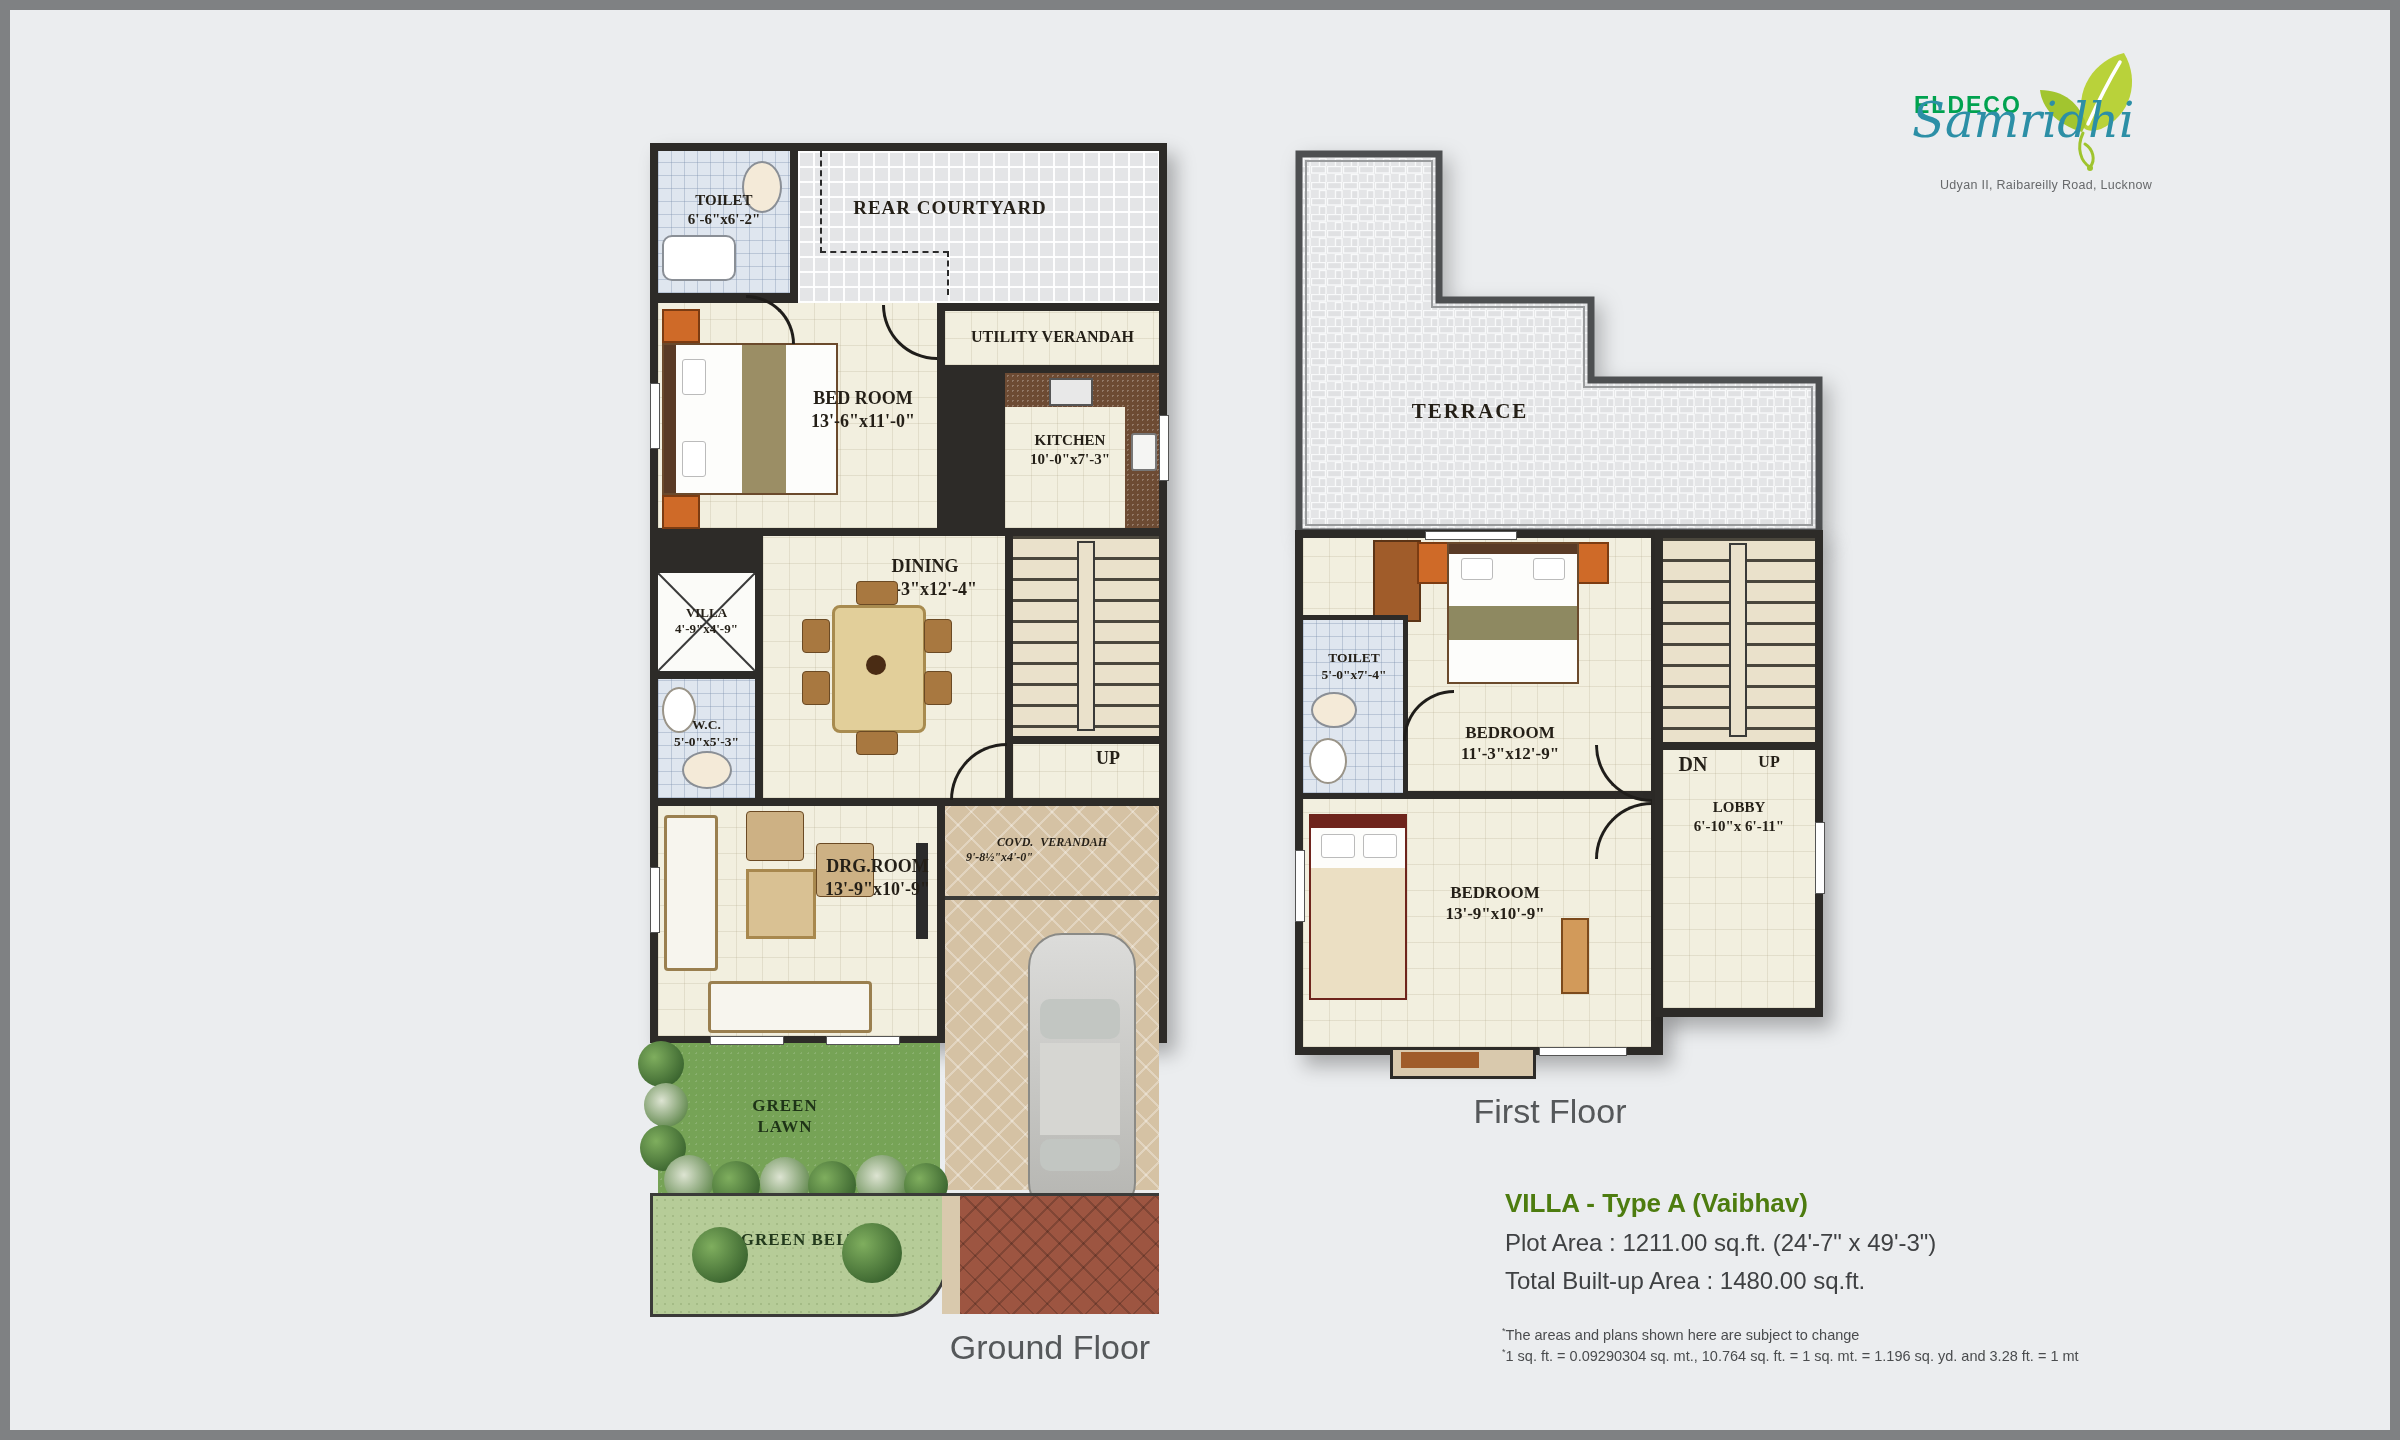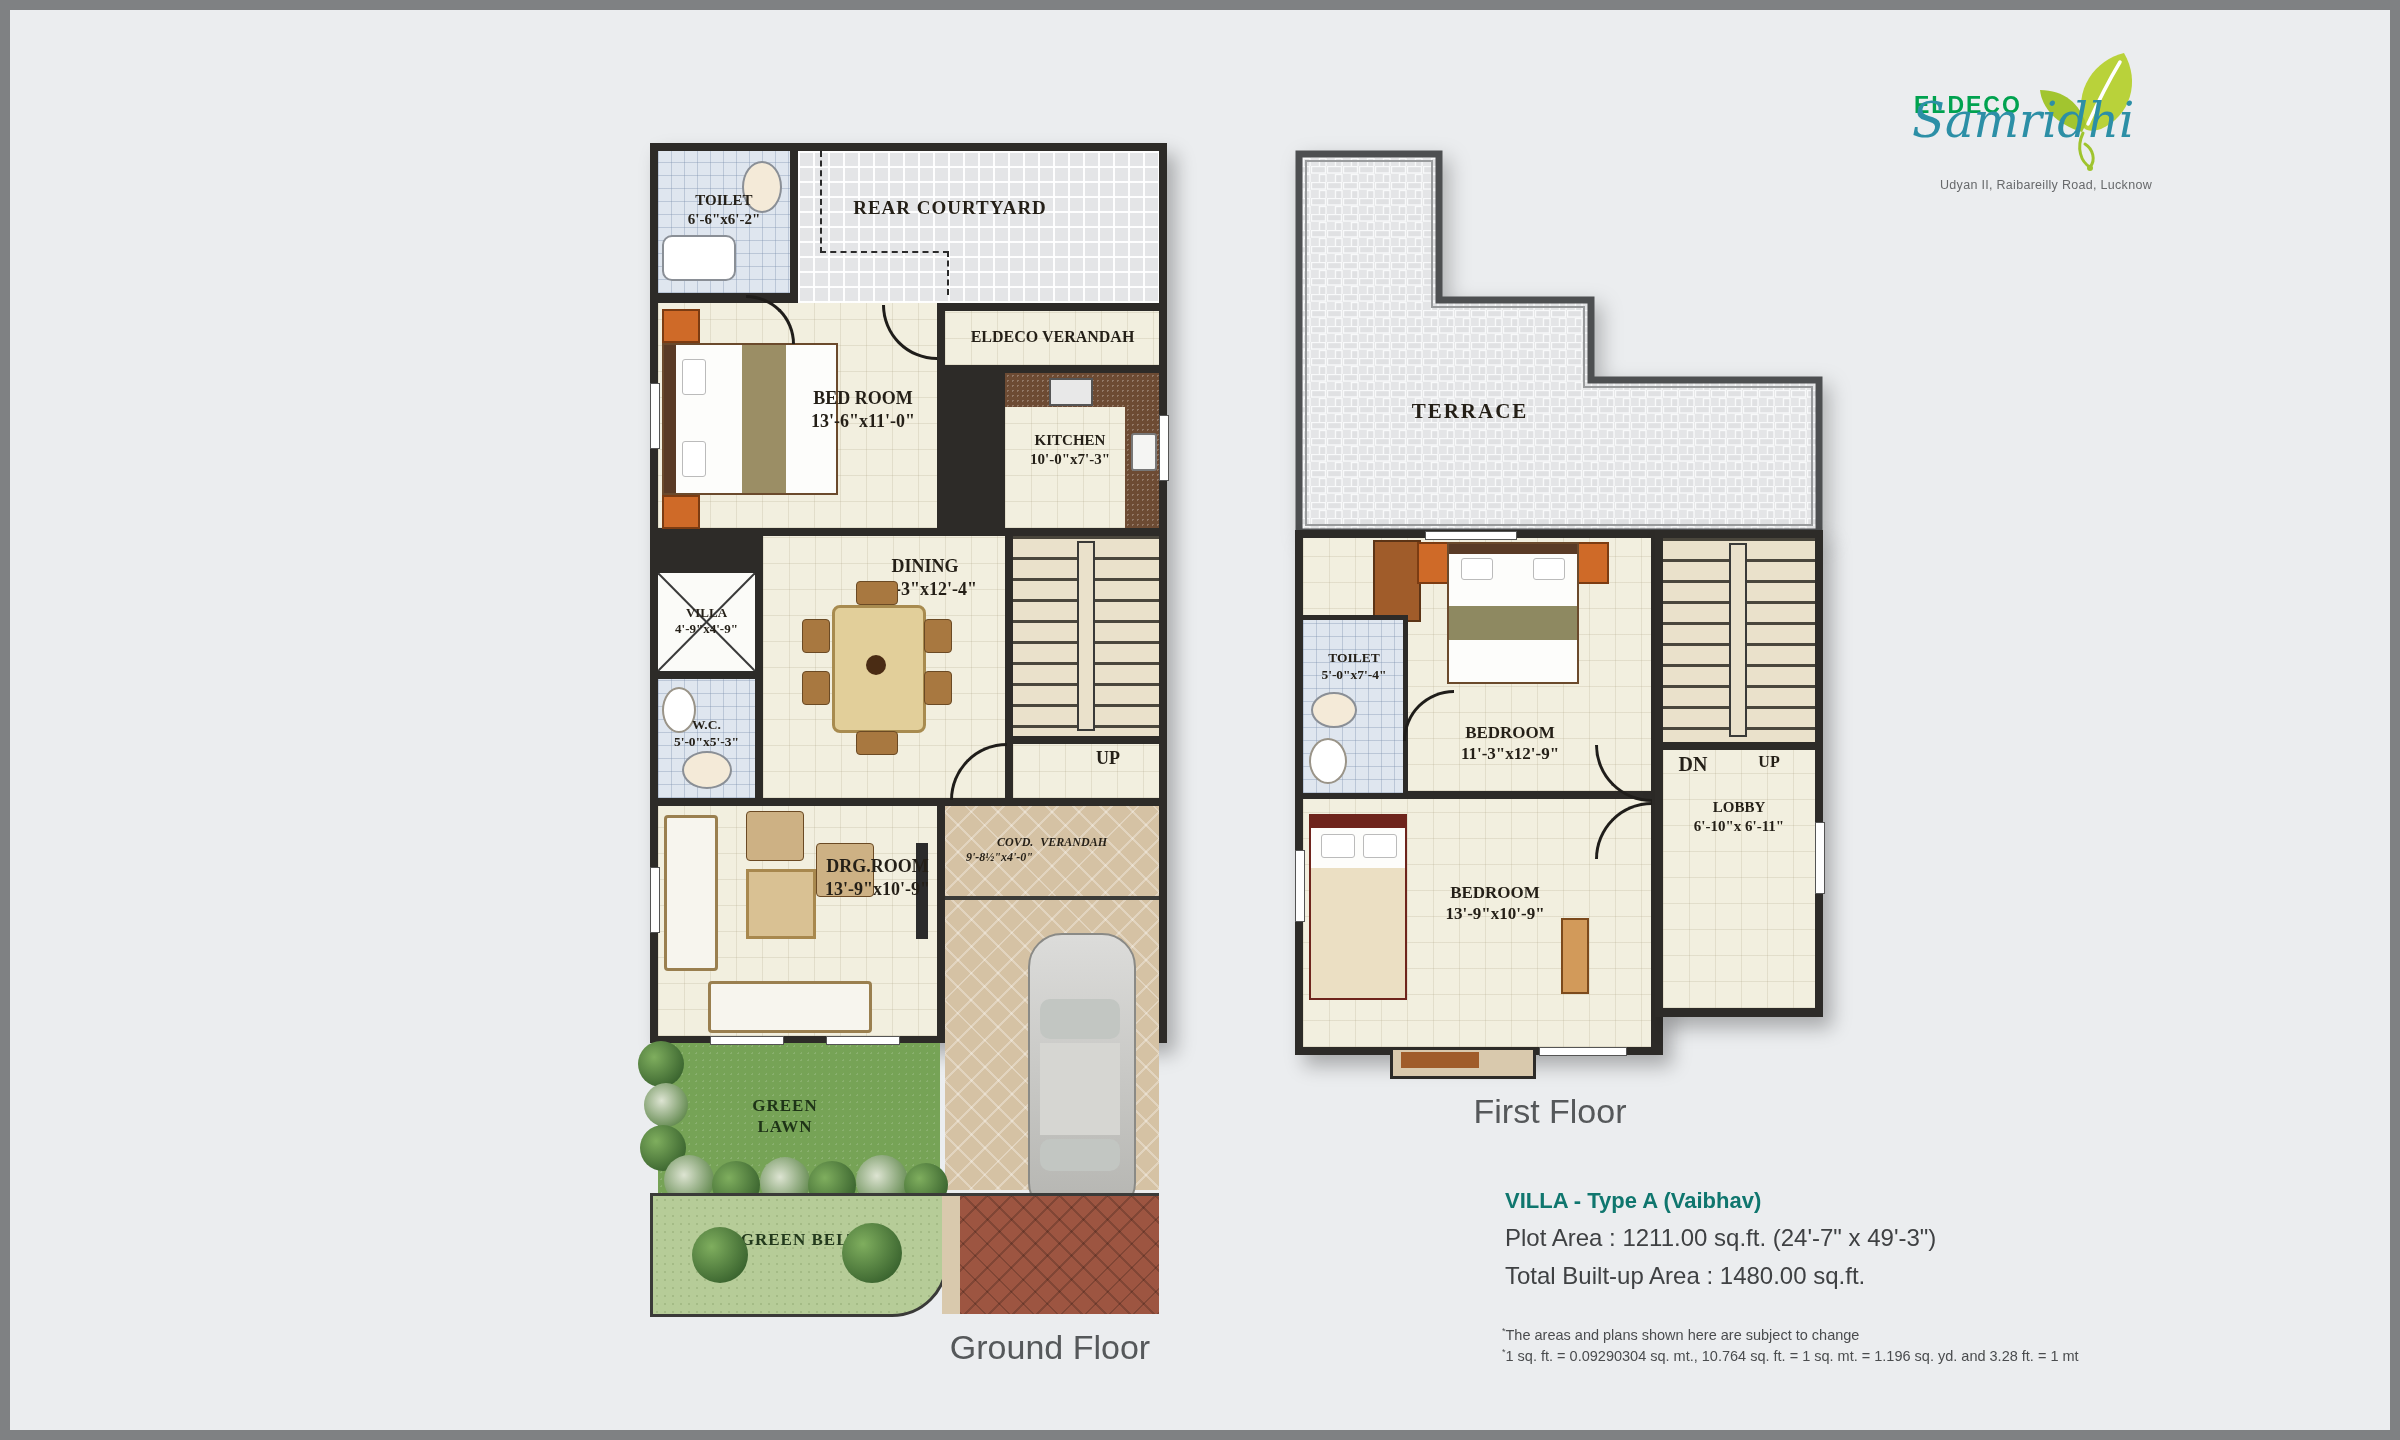--- a/index.html
+++ b/index.html
@@ -63,21 +63,21 @@
   .bed .pillow{position:absolute;background:#fff;border:1px solid #bbb;border-radius:3px;}
   .sofa{position:absolute;background:#f7f5ee;border:3px solid #9a7f4f;border-radius:4px;}
   .chair{position:absolute;background:#a87840;border:1px solid #6b4a24;border-radius:4px;}
   .car{position:absolute;width:104px;height:276px;border-radius:34px 34px 30px 30px;
        background:linear-gradient(180deg,#dcdcda,#b5b5b1);border:2px solid #8a8a86;}
   .car .glass{position:absolute;left:10px;width:80px;background:#c2c6c2;border-radius:10px;}
   .car .roof{position:absolute;left:10px;width:80px;background:#d6d6d2;}
 
   .floor-caption{font-size:34px;color:#55585a;text-align:center;width:280px;}
 
-  .villa-title{font-size:22px;font-weight:bold;color:#0f766e;}
+  .villa-title{font-size:26px;font-weight:bold;color:#4d7c0f;}
   .villa-line{font-size:24px;color:#3f4143;margin-top:10px;}
   .note{font-size:14.5px;color:#4a4c4e;margin-top:4px;}
   .note sup{font-size:9px;}
 </style>
 </head>
 <body>
 
 <div class="page">
 
 
@@ -124,21 +124,21 @@
       <div class="pillow" style="left:18px;top:96px;width:22px;height:34px;"></div>
       <div class="blanket" style="left:78px;top:0;width:44px;height:100%;"></div>
     </div>
     <div class="rlabel" style="left:128px;top:244px;width:170px;font-size:18px;">
       <div>BED ROOM</div>
       <div class="dims">13'-6"x11'-0"</div>
     </div>
 
     <div class="room floor-cream" style="left:295px;top:168px;width:214px;height:54px;"></div>
     <div class="rlabel" style="left:300px;top:184px;width:205px;font-size:16px;">
-      <div>ELDECO VERANDAH</div>
+      <div>UTILITY VERANDAH</div>
     </div>
 
     <div class="room floor-cream" style="left:355px;top:230px;width:154px;height:155px;">
       <div class="abs counter" style="left:0;top:0;width:154px;height:34px;"></div>
       <div class="abs" style="left:44px;top:5px;width:40px;height:24px;background:#e8e8e8;border:2px solid #555;"></div>
       <div class="abs counter" style="left:120px;top:34px;width:34px;height:121px;"></div>
       <div class="abs" style="left:126px;top:60px;width:22px;height:34px;background:#f5f5f3;border:2px solid #777;border-radius:3px;"></div>
     </div>
     <div class="rlabel" style="left:360px;top:288px;width:120px;font-size:15px;">
       <div>KITCHEN</div>

